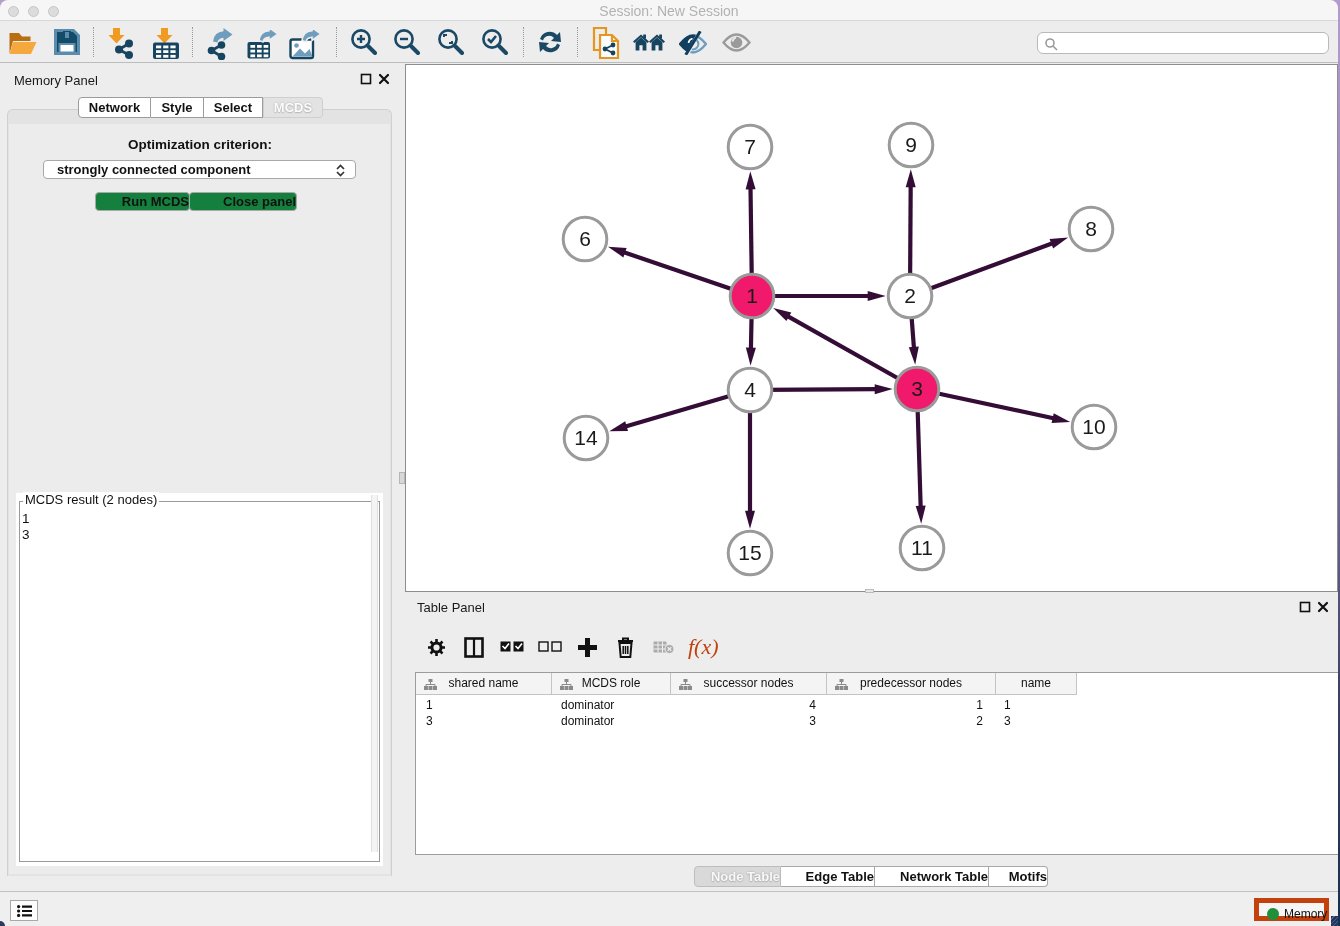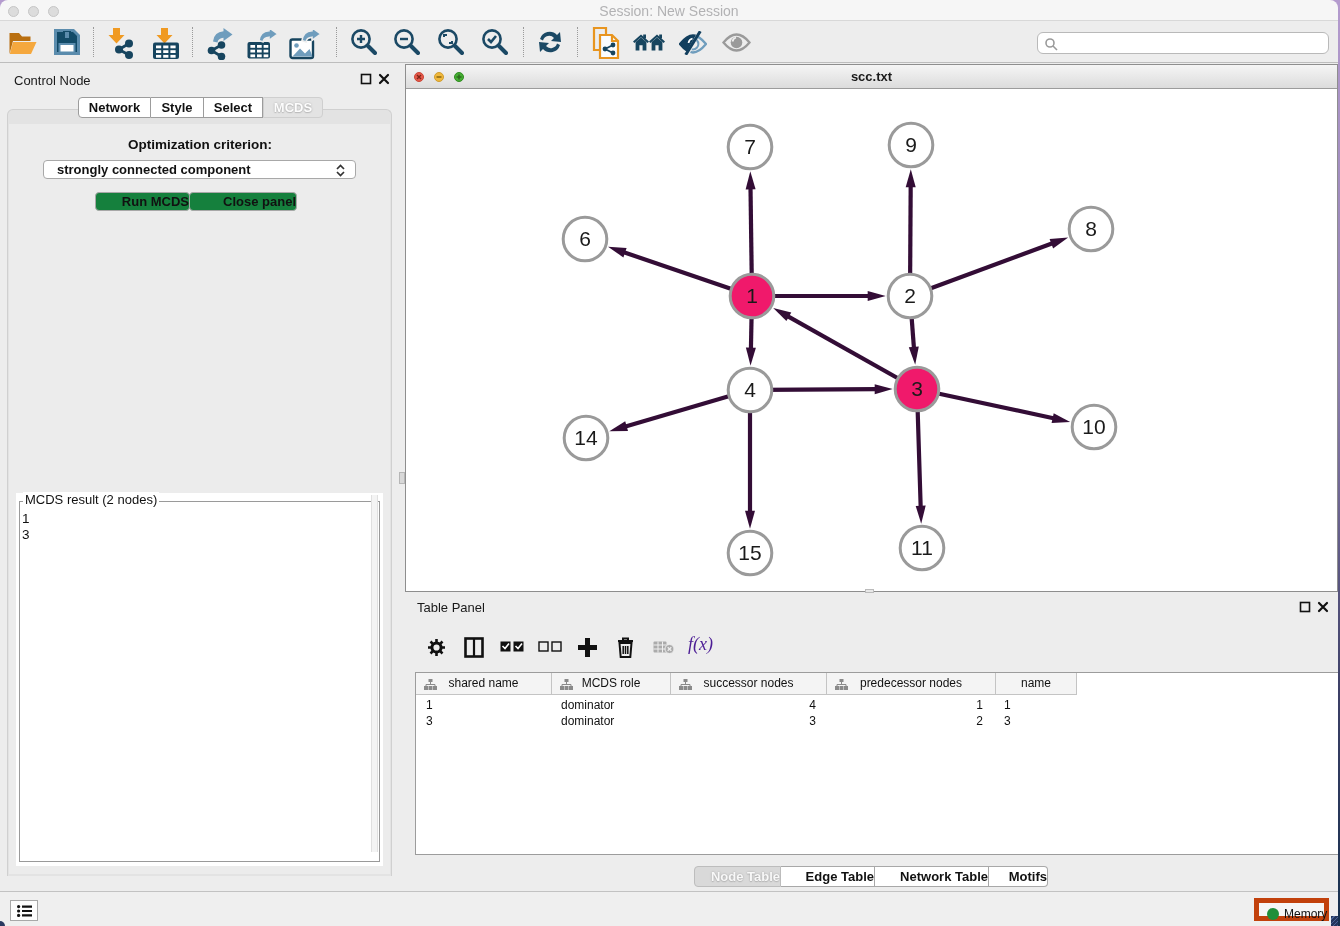--- a/index.html
+++ b/index.html
@@ -211,21 +211,21 @@
     <path d="M10.5 8.5 a5 5 0 0 1 3.5 -4" fill="none" stroke="#efefef" stroke-width="1.8"></path>
   </svg>
   <div class="abs" id="searchbox">
     <svg class="abs" style="left:6px;top:4px" width="14" height="14" viewBox="0 0 14 14">
       <circle cx="6" cy="6" r="4" fill="none" stroke="#9a9a9a" stroke-width="1.6"></circle>
       <path d="M9 9 L13 13" stroke="#9a9a9a" stroke-width="1.6"></path>
     </svg>
   </div>
 </div>
 
-<div class="abs" id="cp-title">Control Node</div>
+<div class="abs" id="cp-title">Memory Panel</div>
 <svg class="abs" style="left:360px;top:73px" width="12" height="12" viewBox="0 0 12 12">
     <rect x="1.5" y="1.5" width="9" height="9" fill="none" stroke="#111" stroke-width="1.6"></rect>
   </svg>
 <svg class="abs" style="left:378px;top:73px" width="12" height="12" viewBox="0 0 12 12">
     <path d="M2 2 L10 10 M10 2 L2 10" stroke="#111" stroke-width="2.2" stroke-linecap="round"></path>
   </svg>
 <div class="abs" id="cp-outer"></div>
 <div class="abs" id="cp-inner"></div>
 <div class="abs tab" style="left:78px;width:73px;border-radius:4px 0 0 4px">Network</div>
 <div class="abs tab" style="left:151px;width:53px;border-left:none">Style</div>
@@ -242,35 +242,20 @@
 <div class="abs btn" style="left:189px;width:108px">Close panel</div>
 <div class="abs" id="mcds-box">
   <div class="abs" id="mcds-fs"></div>
   <div class="abs" id="mcds-label">MCDS result (2 nodes)</div>
   <div class="abs" style="left:6px;top:18px;font-size:13.5px;color:#111;line-height:16px">1<br>3</div>
   <div class="abs" id="mcds-sb"></div>
 </div>
 <div class="abs" id="vdiv-grip"></div>
 
 <div class="abs" id="net">
-  <div class="abs" id="net-tb">
-    <div class="abs mtl" style="left:8px;background:#e6594a;border:1px solid #c94537"></div>
-    <div class="abs mtl" style="left:28px;background:#f0b83c;border:1px solid #d09c2e"></div>
-    <div class="abs mtl" style="left:48px;background:#45ad33;border:1px solid #2f8c20"></div>
-    <svg class="abs" style="left:10px;top:9px" width="6" height="6" viewBox="0 0 6 6">
-        <path d="M1 1 L5 5 M5 1 L1 5" stroke="#7e2417" stroke-width="1.4"></path>
-      </svg>
-    <svg class="abs" style="left:30px;top:9px" width="6" height="6" viewBox="0 0 6 6">
-        <path d="M0.5 3 H5.5" stroke="#8f6b14" stroke-width="1.6"></path>
-      </svg>
-    <svg class="abs" style="left:50px;top:9px" width="6" height="6" viewBox="0 0 6 6">
-        <path d="M3 0.5 V5.5 M0.5 3 H5.5" stroke="#2e6b1e" stroke-width="1.6"></path>
-      </svg>
-    <div class="abs" id="net-title">scc.txt</div>
-  </div>
   <svg class="abs" style="left:0;top:24px" width="931" height="502" viewBox="0 0 931 502" font-family="Liberation Sans,sans-serif">
 <line x1="346.0" y1="207.0" x2="344.5" y2="98.3" stroke="#330d36" stroke-width="4.2"></line>
 <polygon points="344.3,82.3 349.6,100.2 339.6,100.4" fill="#330d36"></polygon>
 <line x1="346.0" y1="207.0" x2="217.1" y2="163.0" stroke="#330d36" stroke-width="4.2"></line>
 <polygon points="202.0,157.8 220.6,158.9 217.4,168.4" fill="#330d36"></polygon>
 <line x1="346.0" y1="207.0" x2="463.7" y2="207.0" stroke="#330d36" stroke-width="4.2"></line>
 <polygon points="479.7,207.0 461.7,212.0 461.7,202.0" fill="#330d36"></polygon>
 <line x1="346.0" y1="207.0" x2="344.9" y2="260.7" stroke="#330d36" stroke-width="4.2"></line>
 <polygon points="344.5,276.7 339.9,258.6 349.9,258.8" fill="#330d36"></polygon>
 <line x1="504.0" y1="207.0" x2="504.7" y2="96.3" stroke="#330d36" stroke-width="4.2"></line>
@@ -355,21 +340,21 @@
   <path d="M2 5 h15 M7 5 v-2.5 h5 V5" fill="none" stroke="#111" stroke-width="2"></path>
   <path d="M3.5 7 h12 l-1.2 14 h-9.6 z" fill="none" stroke="#111" stroke-width="2"></path>
   <path d="M7.2 10 v8 M9.5 10 v8 M11.8 10 v8" stroke="#111" stroke-width="1.5"></path>
 </svg>
 <svg class="abs" style="left:653px;top:641px" width="22" height="13" viewBox="0 0 22 13">
   <rect x="0.5" y="0.5" width="13" height="11" rx="1" fill="#ababab"></rect>
   <path d="M0.5 4 h13 M0.5 8 h13 M5 0.5 v11 M9.5 0.5 v11" stroke="#efefef" stroke-width="1"></path>
   <circle cx="16.5" cy="8" r="4.5" fill="#ababab" stroke="#efefef" stroke-width="1"></circle>
   <path d="M14.7 6.2 l3.6 3.6 M18.3 6.2 l-3.6 3.6" stroke="#efefef" stroke-width="1.3"></path>
 </svg>
-<div class="abs" style="left:688px;top:634px;width:40px;font-family:'Liberation Serif',serif;font-style:italic;font-size:18px;color:#4c1d95">f(x)</div>
+<div class="abs" style="left:688px;top:634px;width:40px;font-family:'Liberation Serif',serif;font-style:italic;font-size:22px;color:#c2410c">f(x)</div>
 
 <div class="abs" id="tbl-area">
   <div class="abs th" style="left:0;width:136px"><svg class="abs" style="left:8px;top:6px" width="13" height="11" viewBox="0 0 13 11">
         <rect x="4.5" y="0" width="4" height="3" fill="#8a8a8a"></rect>
         <rect x="0" y="7" width="4" height="4" fill="#8a8a8a"></rect>
         <rect x="4.5" y="7" width="4" height="4" fill="#8a8a8a"></rect>
         <rect x="9" y="7" width="4" height="4" fill="#8a8a8a"></rect>
         <path d="M6.5 3 v3 M2 7 v-1.5 h9 V7" stroke="#8a8a8a" fill="none"></path>
       </svg>shared name</div>
   <div class="abs th" style="left:136px;width:119px"><svg class="abs" style="left:8px;top:6px" width="13" height="11" viewBox="0 0 13 11">

